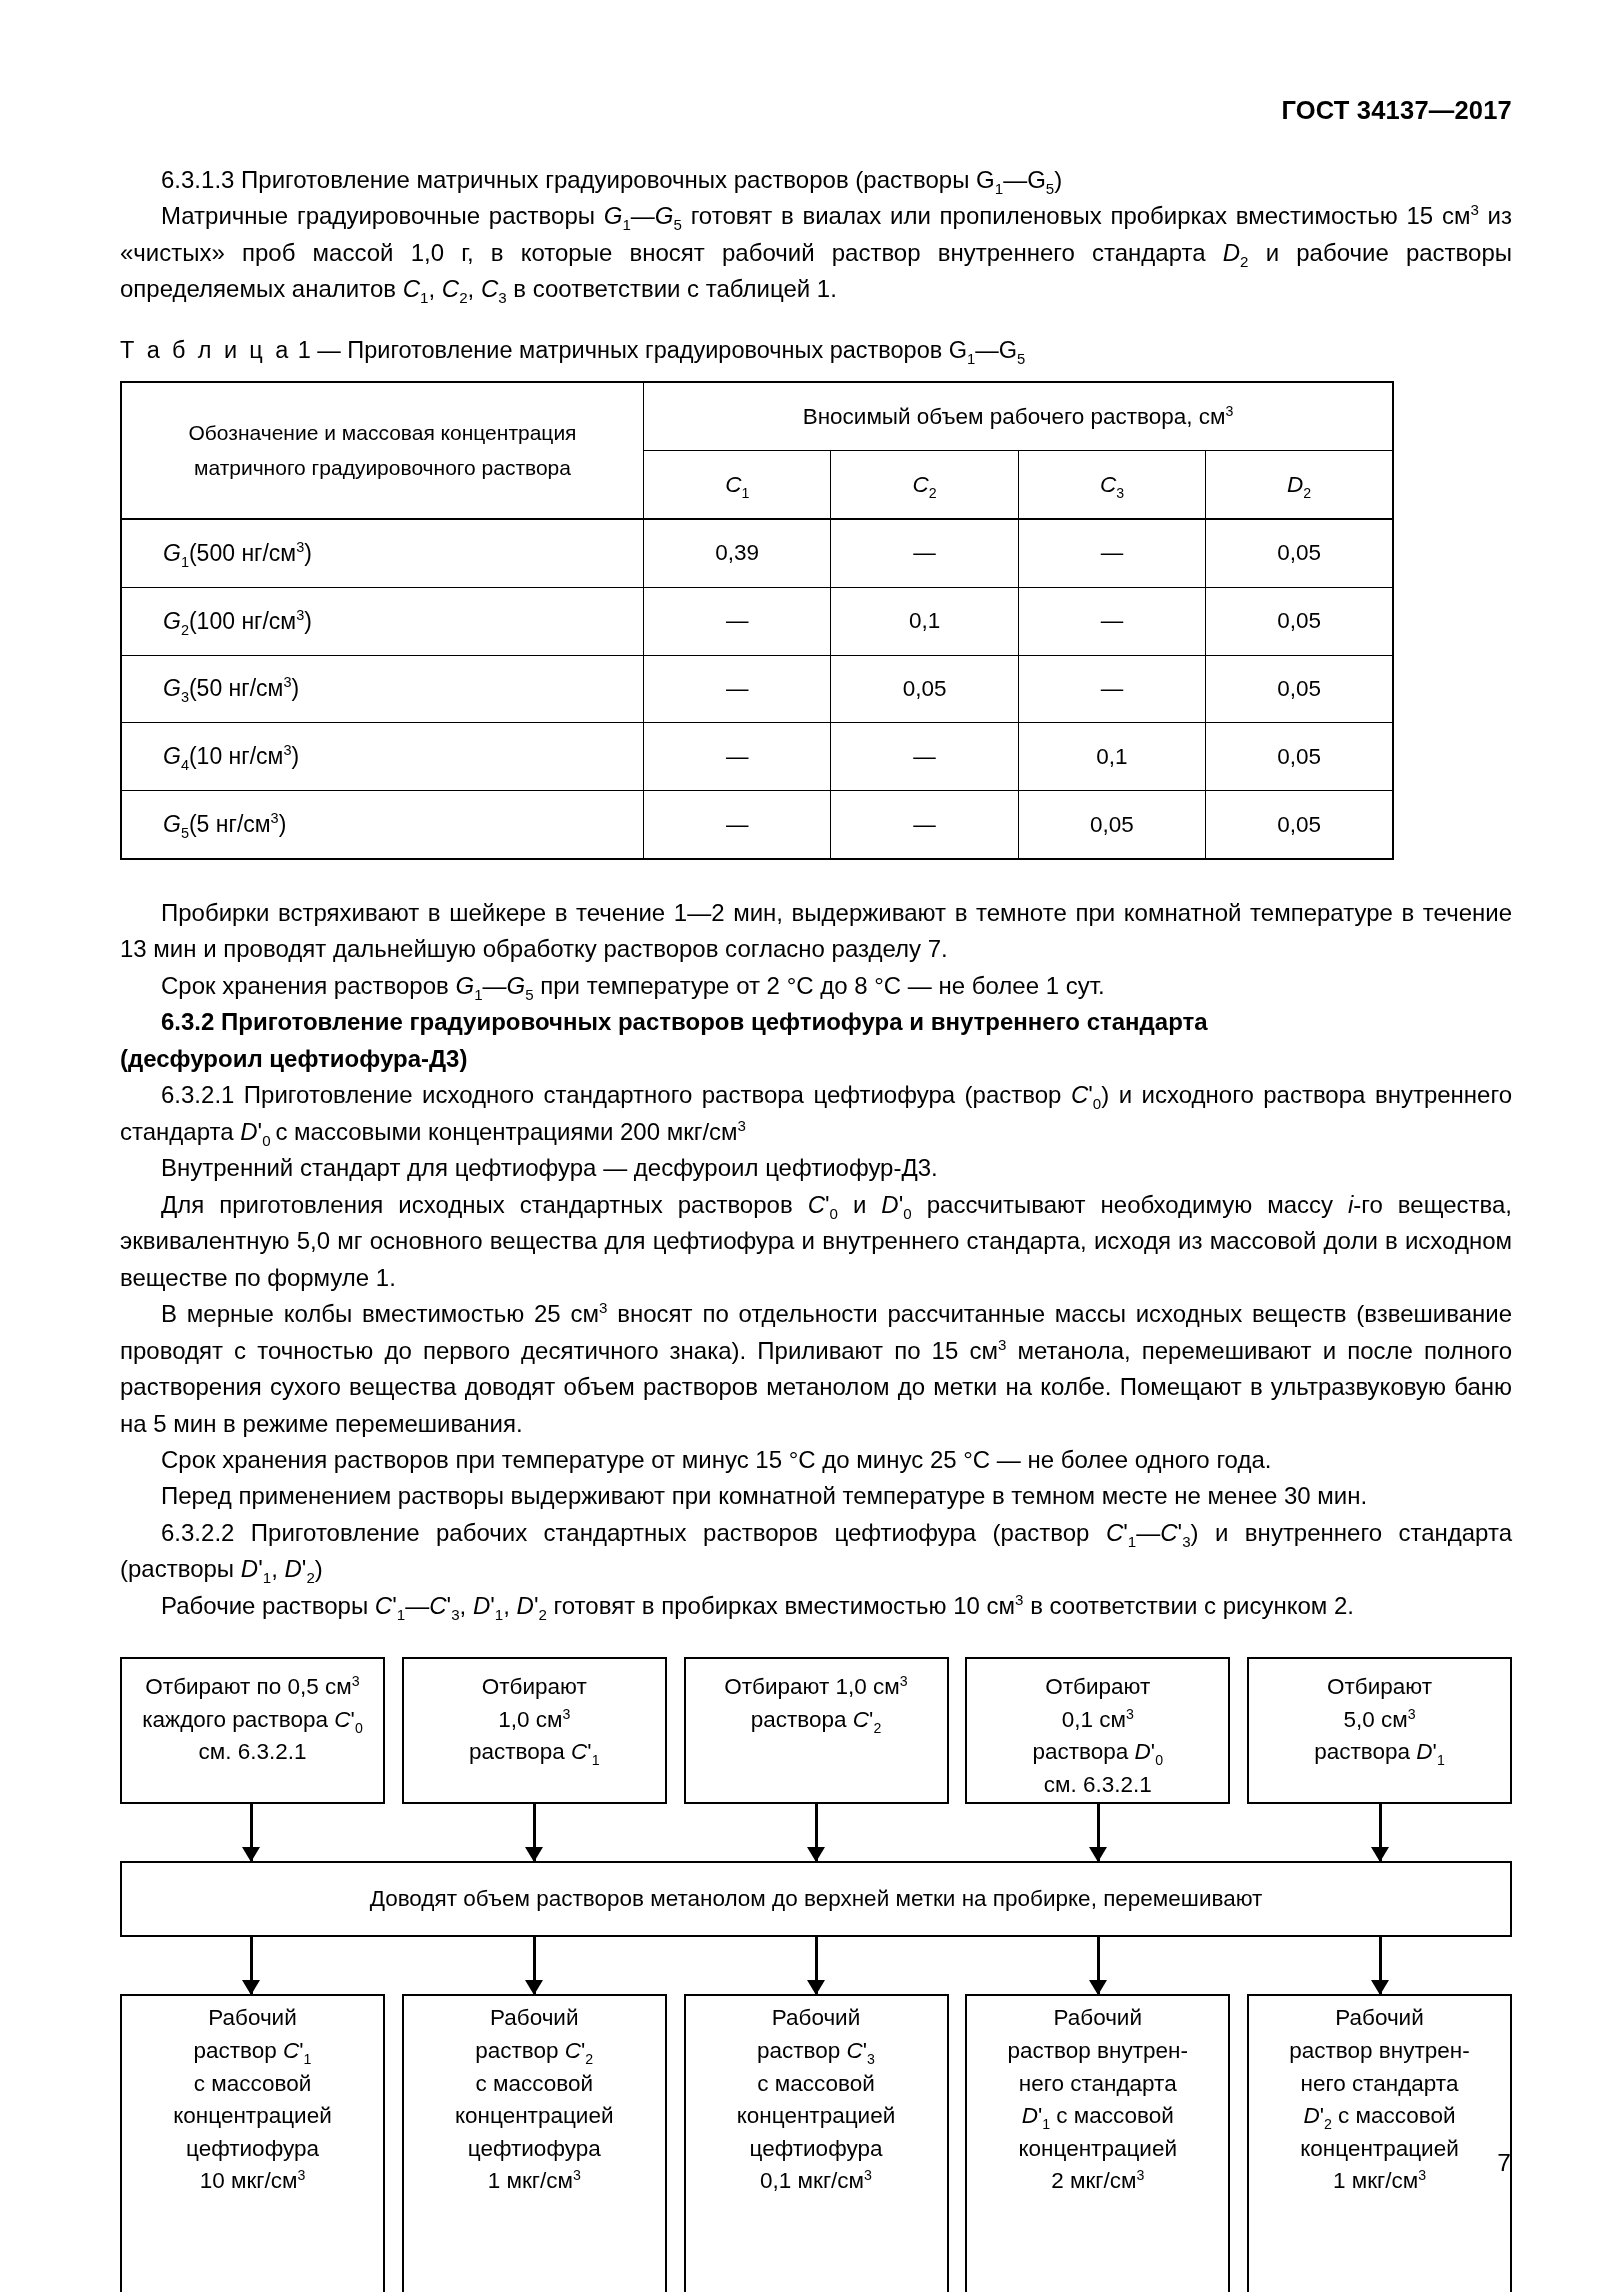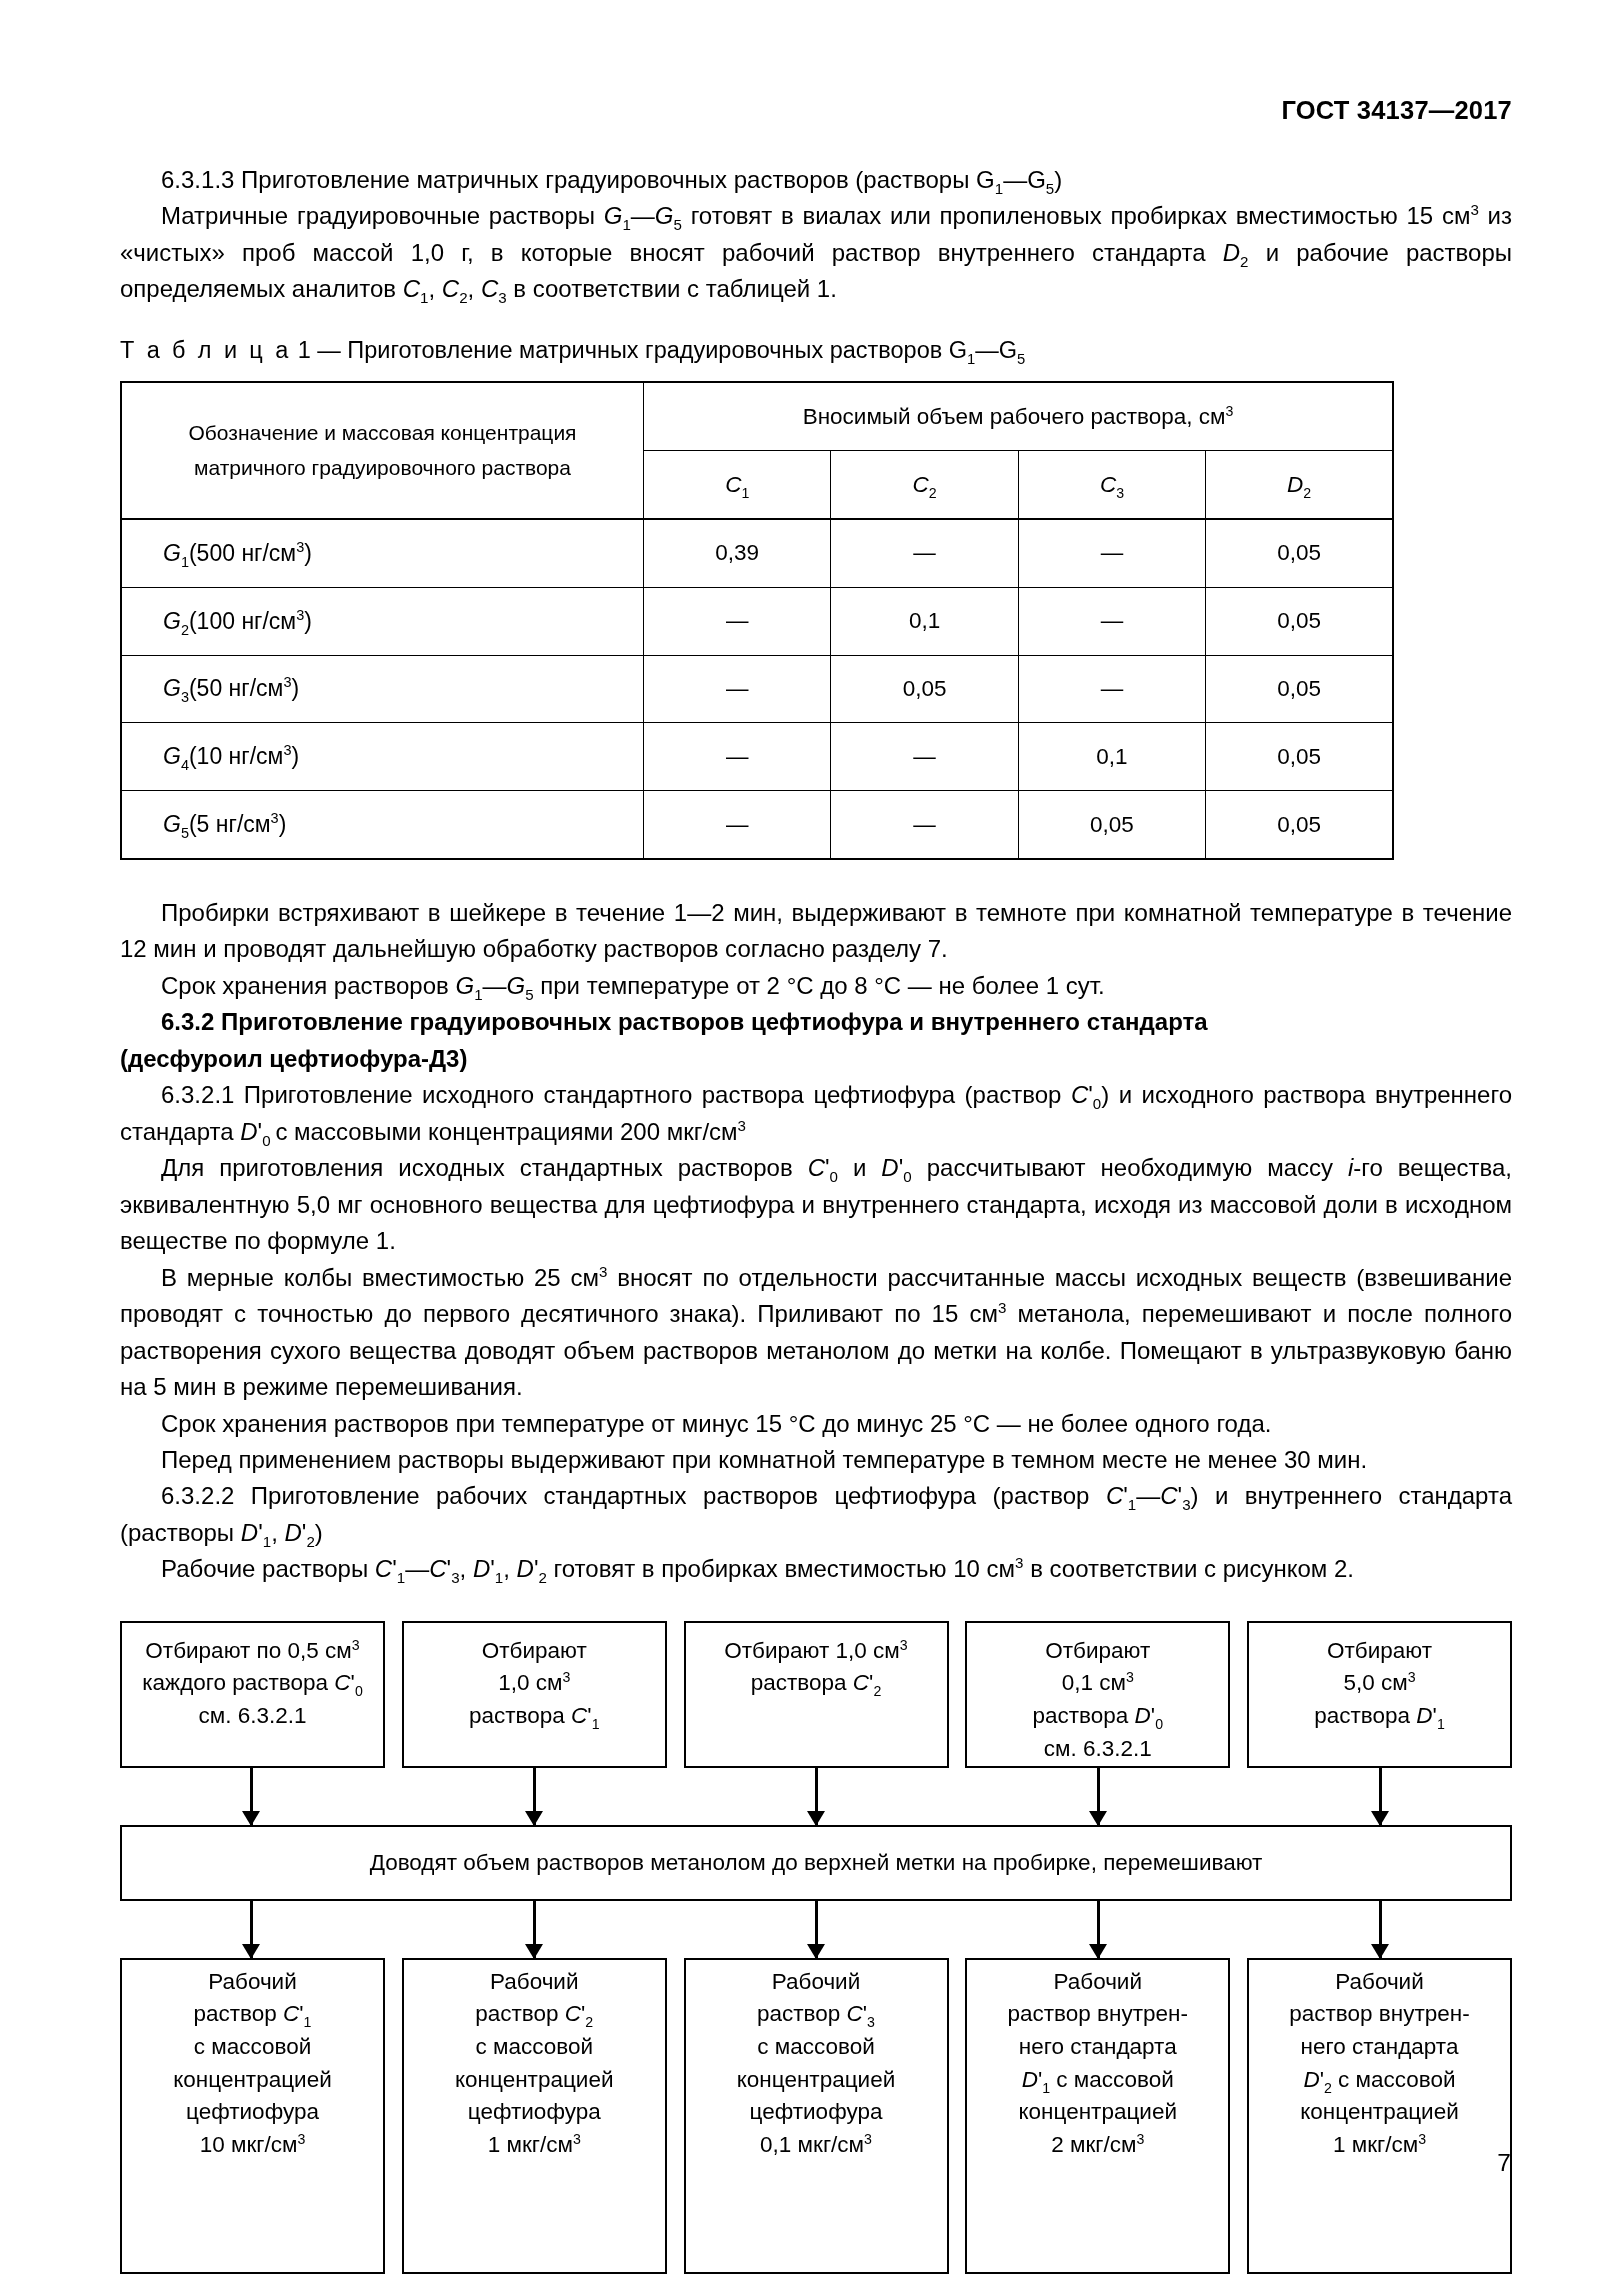--- a/index.html
+++ b/index.html
@@ -277,36 +277,37 @@
           <i>G</i><sub>5</sub><span>(5 нг/см</span><sup>3</sup><span>)</span>
         </td>
         <td class="row-cell outer-bottom">—</td>
         <td class="row-cell outer-bottom">—</td>
         <td class="row-cell outer-bottom">0,05</td>
         <td class="row-cell outer-bottom outer-right">0,05</td>
       </tr>
     </tbody>
       </table>
 
-    <p class="body-text indent after-table">Пробирки встряхивают в шейкере в течение 1—2 мин, выдерживают в темноте при комнатной температуре в течение 12 мин и проводят дальнейшую обработку растворов согласно разделу 7.</p>
+    <p class="body-text indent after-table">Пробирки встряхивают в шейкере в течение 1—2 мин, выдерживают в темноте при комнатной температуре в течение 13 мин и проводят дальнейшую обработку растворов согласно разделу 7.</p>
 
     <p class="body-text indent">
       Срок хранения растворов <i>G</i><sub>1</sub>—<i>G</i><sub>5</sub> при температуре от 2&nbsp;°С до 8&nbsp;°С — не более 1 сут.
     </p>
 
     <p class="body-text indent bold">
       <span>6.3.2 Приготовление  градуировочных  растворов  цефтиофура  и  внутреннего  стандарта</span><br>
       <span class="noindent">(десфуроил цефтиофура-Д3)</span>
     </p>
 
     <p class="body-text indent">
       6.3.2.1  Приготовление исходного стандартного раствора цефтиофура (раствор <i>C</i>'<sub>0</sub>) и исходного
       раствора внутреннего стандарта <i>D</i>'<sub>0</sub> с массовыми концентрациями 200 мкг/см<sup>3</sup>
     </p>
 
+    <p class="body-text indent">Внутренний стандарт для цефтиофура — десфуроил цефтиофур-Д3.</p>
 
     <p class="body-text indent">
       Для приготовления исходных стандартных растворов <i>C</i>'<sub>0</sub>&nbsp;и <i>D</i>'<sub>0</sub> рассчитывают необходимую массу
       <i>i</i>-го вещества, эквивалентную 5,0 мг основного вещества для цефтиофура и внутреннего стандарта, исходя из массовой доли в исходном веществе по формуле 1.
     </p>
 
     <p class="body-text indent">
       В мерные колбы вместимостью 25 см<sup>3</sup> вносят по отдельности рассчитанные массы исходных веществ (взвешивание проводят с точностью до первого десятичного знака). Приливают по 15 см<sup>3</sup> метанола, перемешивают и после полного растворения сухого вещества доводят объем растворов метанолом до метки на колбе. Помещают в ультразвуковую баню на 5 мин в режиме перемешивания.
     </p>
 

